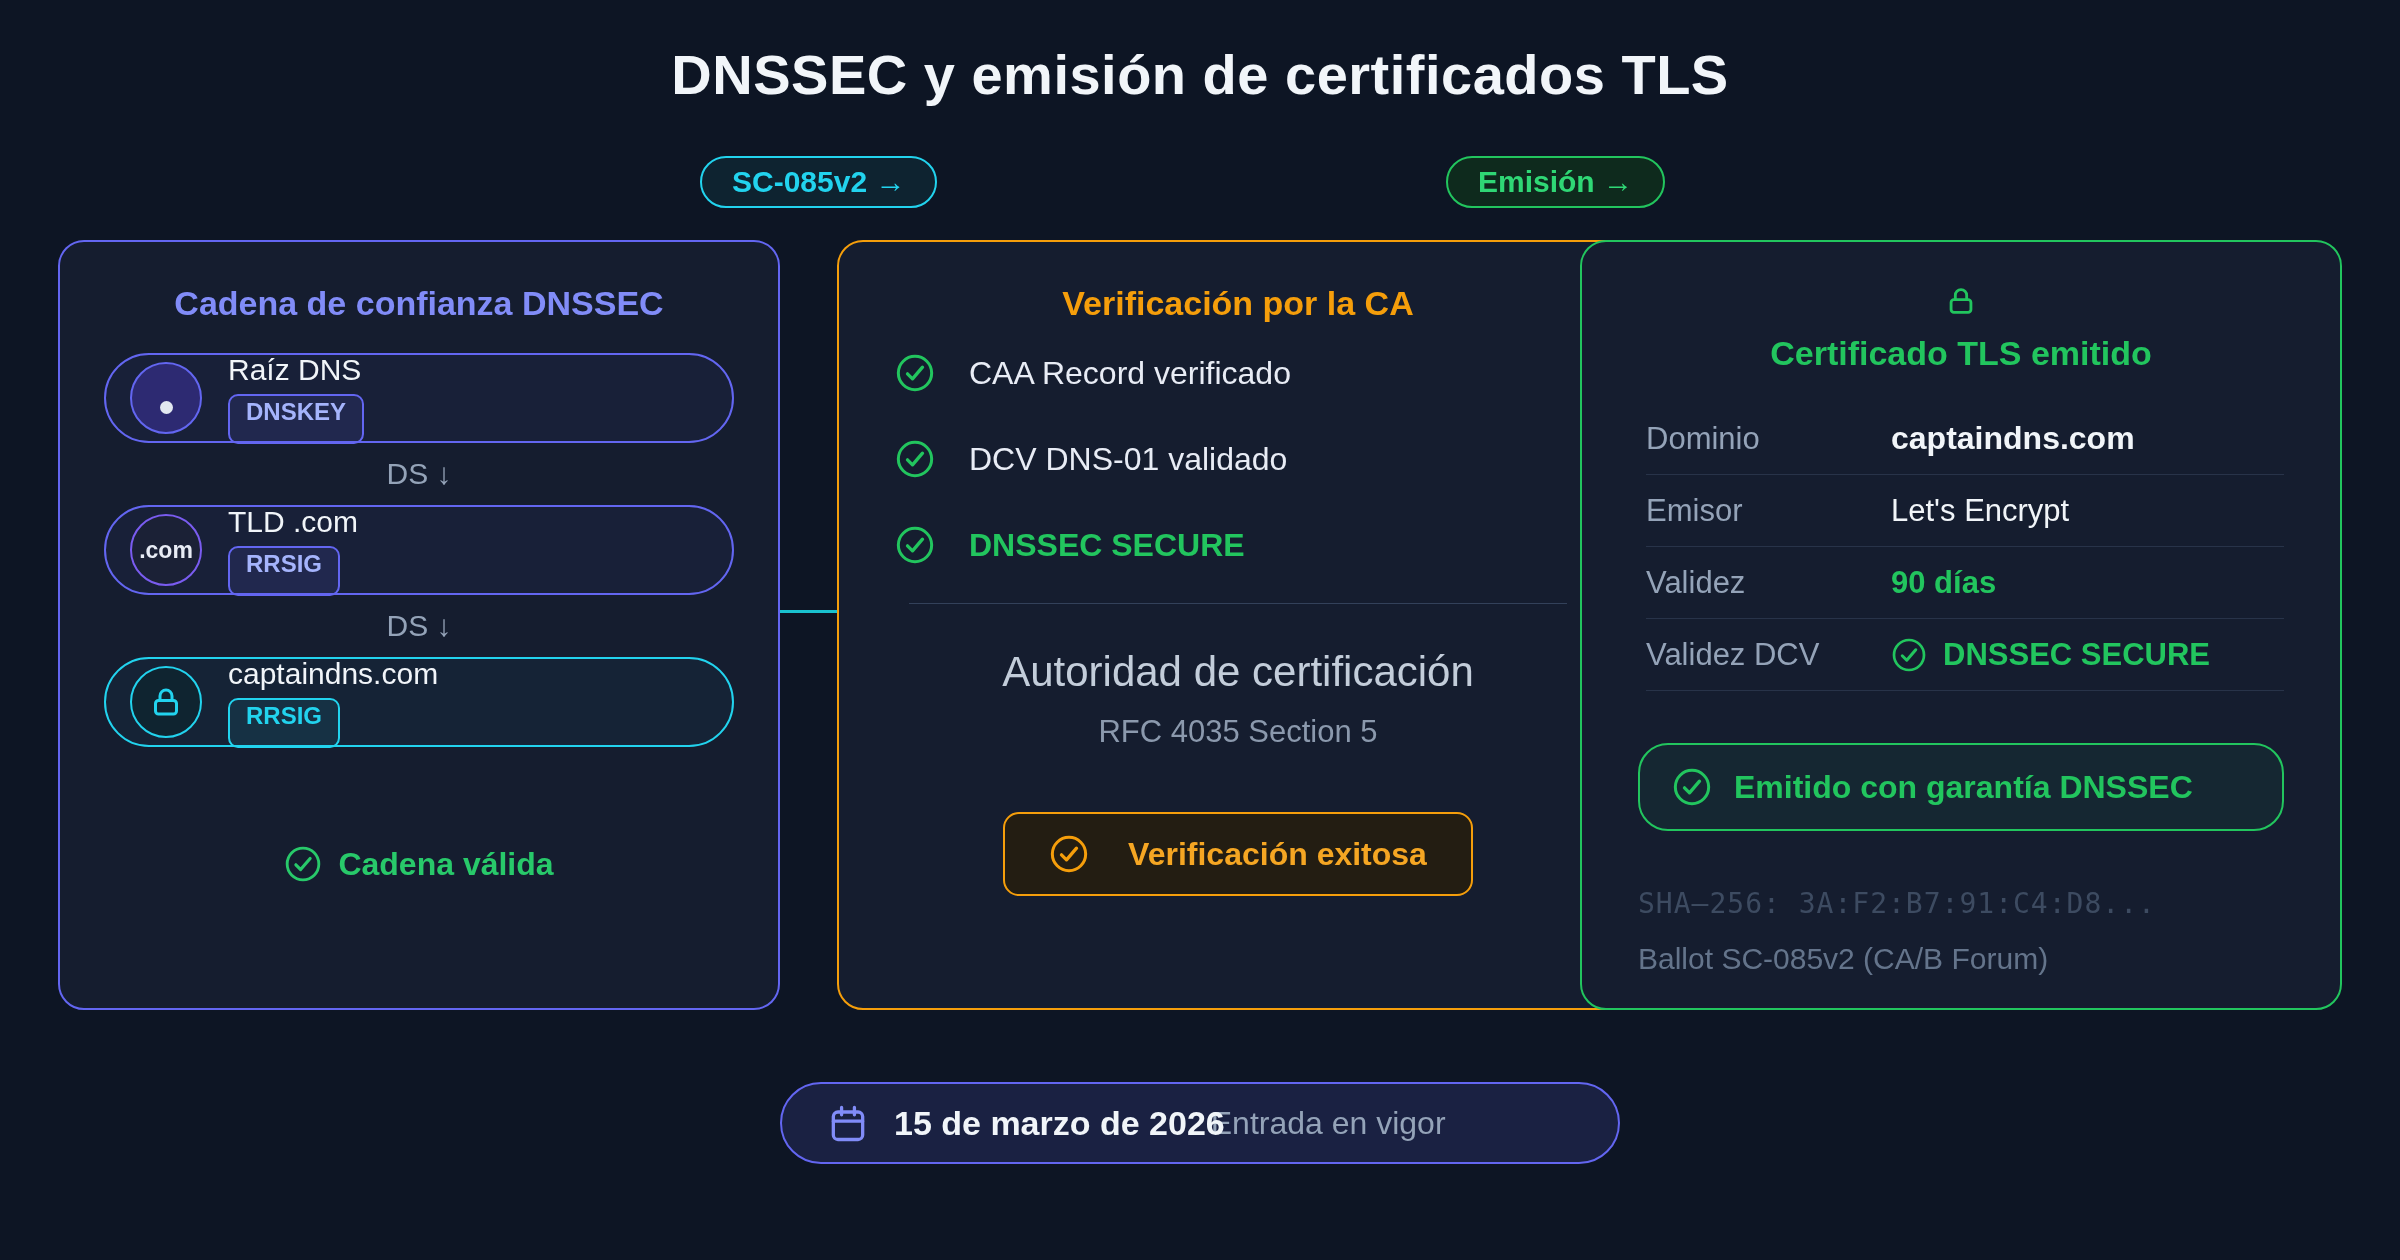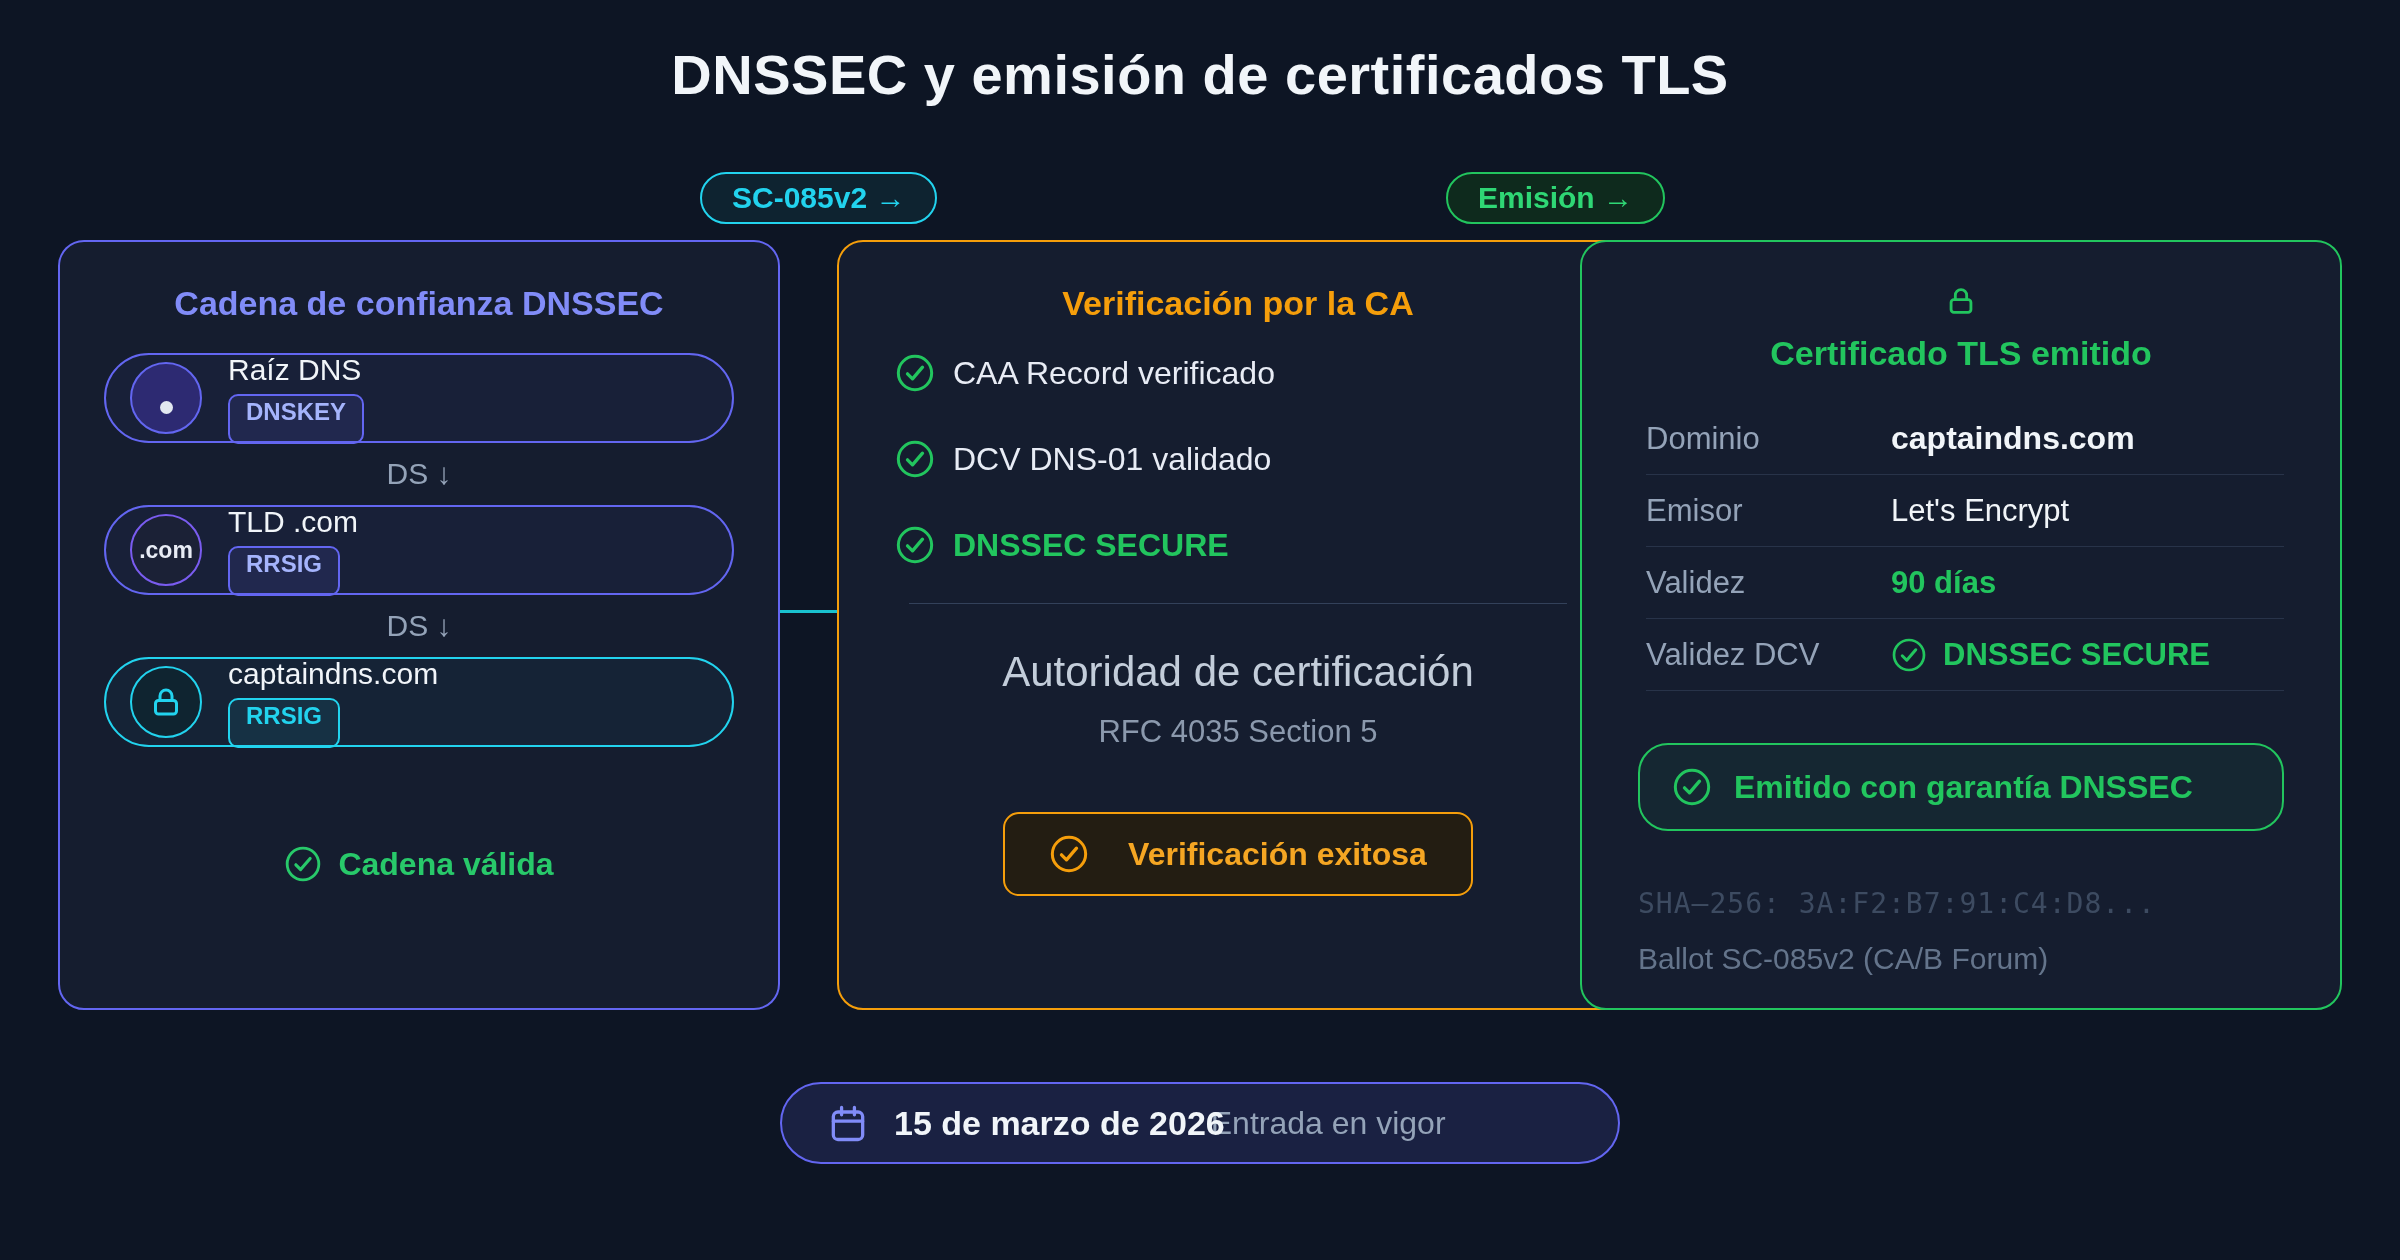--- a/index.html
+++ b/index.html
@@ -8,21 +8,21 @@
 
   .stage { position:relative; width:2400px; height:1260px; background:#0d1524; overflow:hidden; }
 
   .page-title {
     position:absolute; top:42px; left:0; width:100%;
     text-align:center; color:#f1f5f9; font-size:56px; font-weight:700; letter-spacing:.5px;
   }
 
   
   .flow-badge {
-    position:absolute; top:172px; height:52px;
+    position:absolute; top:156px; height:52px;
     display:flex; align-items:center; padding:0 30px;
     border-radius:26px; font-size:30px; font-weight:700; white-space:nowrap;
   }
   .flow-badge.cyan  { left:700px;  border:2px solid #22d3ee; color:#22d3ee; background:#0e2330; }
   .flow-badge.green { left:1446px; border:2px solid #22c55e; color:#2fd775; background:#0e2a1d; }
 
   
   .connector { position:absolute; top:610px; height:3px; width:59px; }
   .connector.c1 { left:779px;  background:#19c2cf; }
   .connector.c2 { left:1522px; background:#22c55e; }
@@ -59,21 +59,21 @@
   }
   .node-badge.cyan { border-color:#22d3ee; color:#22d3ee; background:rgba(34,211,238,.08); }
 
   .ds { color:#94a3b8; font-size:30px; margin:14px 0; text-align:center; }
 
   .chain-status { margin-top:98px; display:flex; align-items:center; gap:16px;
     color:#28c96a; font-size:32px; font-weight:600; }
 
   
   .checks { list-style:none; margin-top:18px; display:flex; flex-direction:column; gap:46px; padding:0 12px; }
-  .checks li { display:flex; align-items:center; gap:18px; color:#e8ecf5; font-size:32px; }
+  .checks li { display:flex; align-items:center; gap:34px; color:#e8ecf5; font-size:32px; }
   .checks li.strong span { color:#22c55e; font-weight:700; }
   .divider { border:none; border-top:1px solid #33415a; margin:38px 26px 0; }
   .authority     { text-align:center; color:#c3cdda; font-size:42px; margin-top:44px; }
   .authority-ref { text-align:center; color:#8b99ad; font-size:31px; margin-top:18px; }
   .result-box {
     margin:62px auto 0; width:max-content; display:flex; align-items:center; gap:39px;
     border:2px solid #f59e0b; border-radius:16px; padding:20px 44px;
     background:#231d12; color:#f5a623; font-size:32px; font-weight:700;
   }
 

